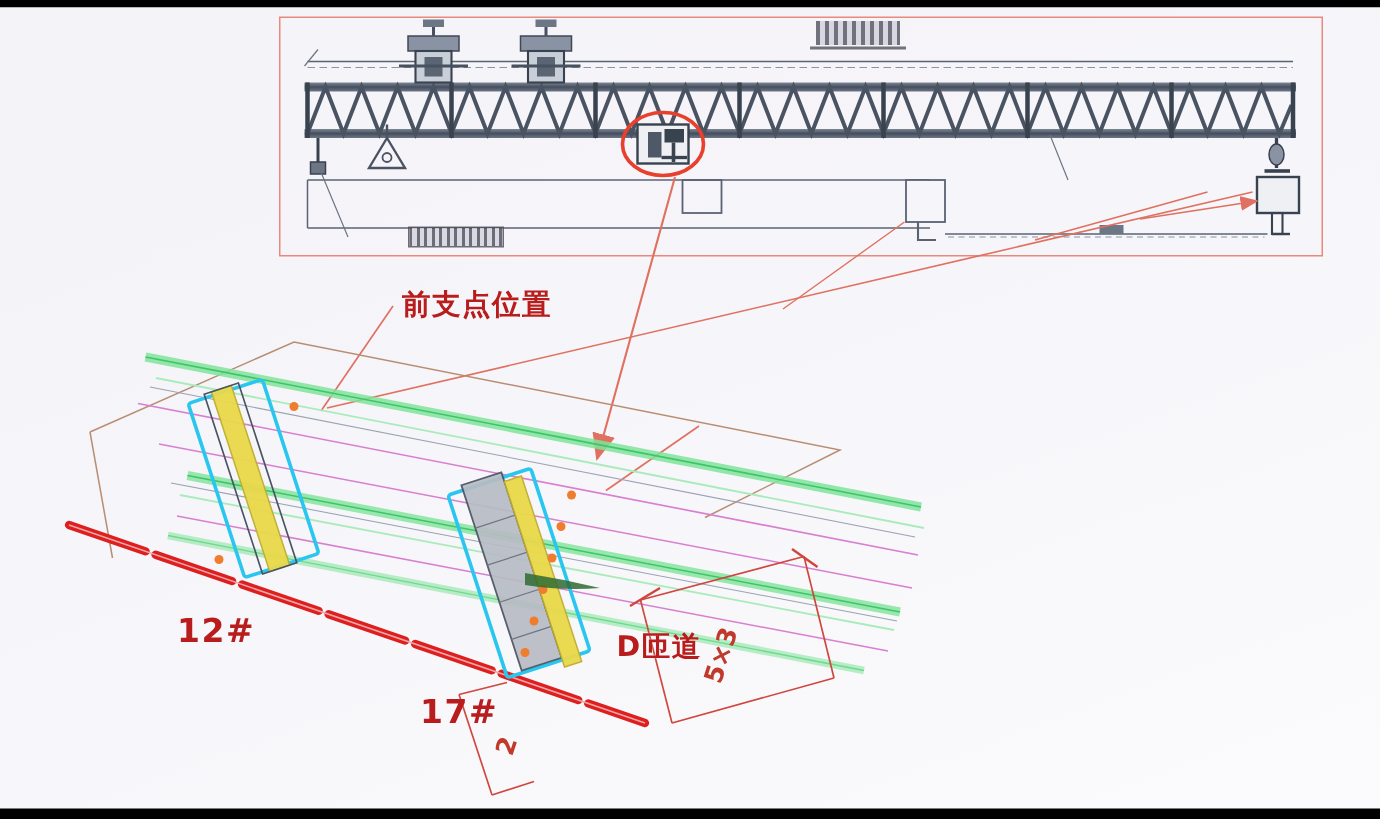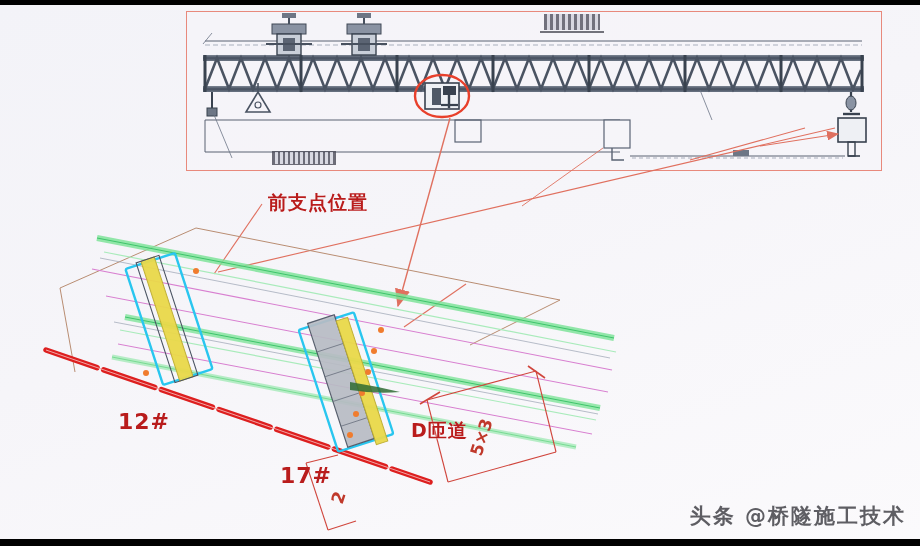--- a/index.html
+++ b/index.html
@@ -258,16 +258,15 @@
 
 
   <div class="lbl lbl-pier" style="left:118px;top:409px;">12#</div>
 
   <div class="lbl lbl-pier" style="left:280px;top:463px;">17#</div>
 
   <div class="lbl-red" style="left:466px;top:452px;transform:rotate(-72deg);transform-origin:left top;">5×3</div>
 
   <div class="lbl-red" style="left:327px;top:500px;transform:rotate(-72deg);transform-origin:left top;">2</div>
 
-  <div class="wm">头条 @桥隧施工技术</div>
 
   <div id="botbar"></div>
 </div>
 
 </body></html>

